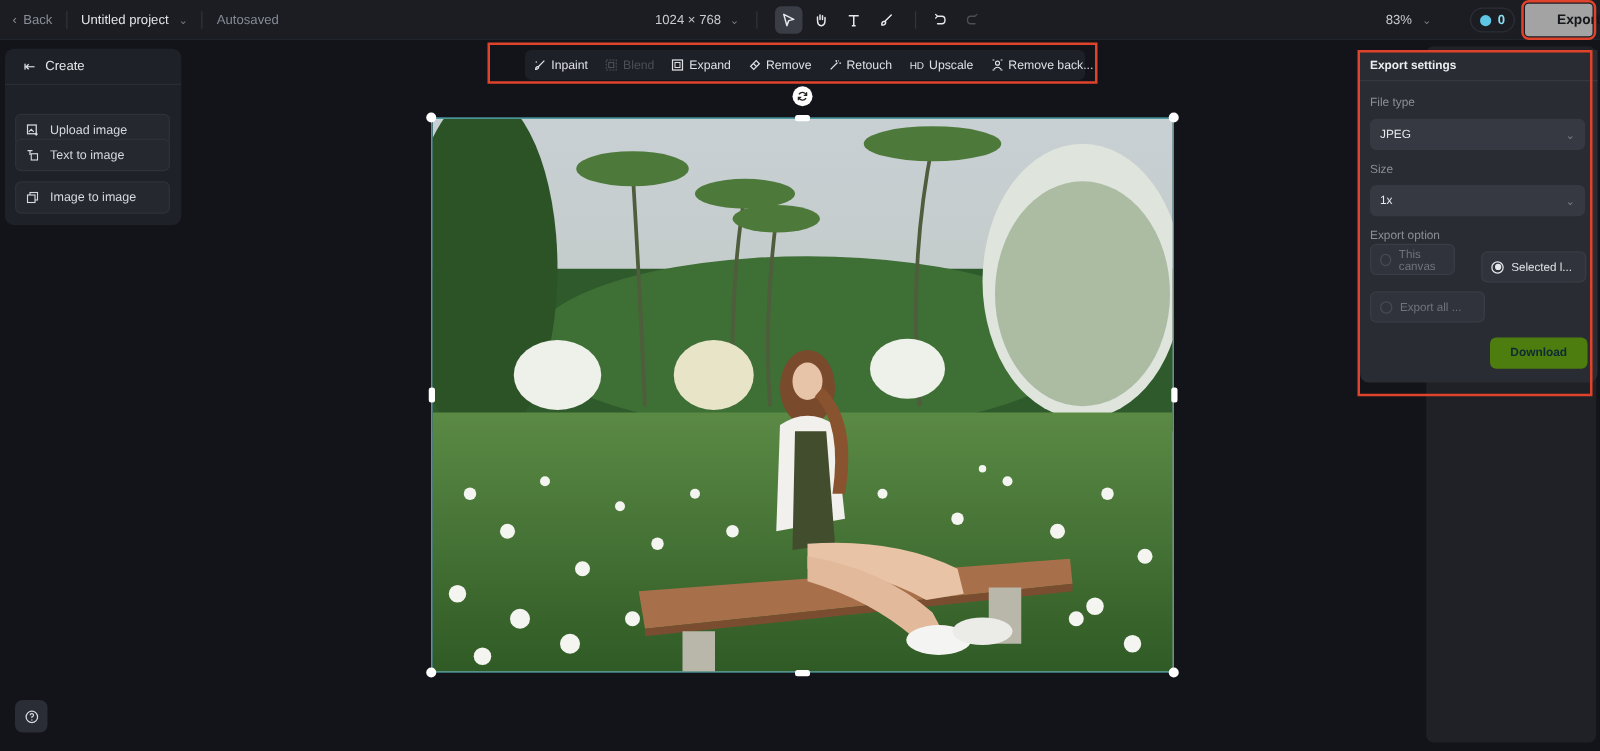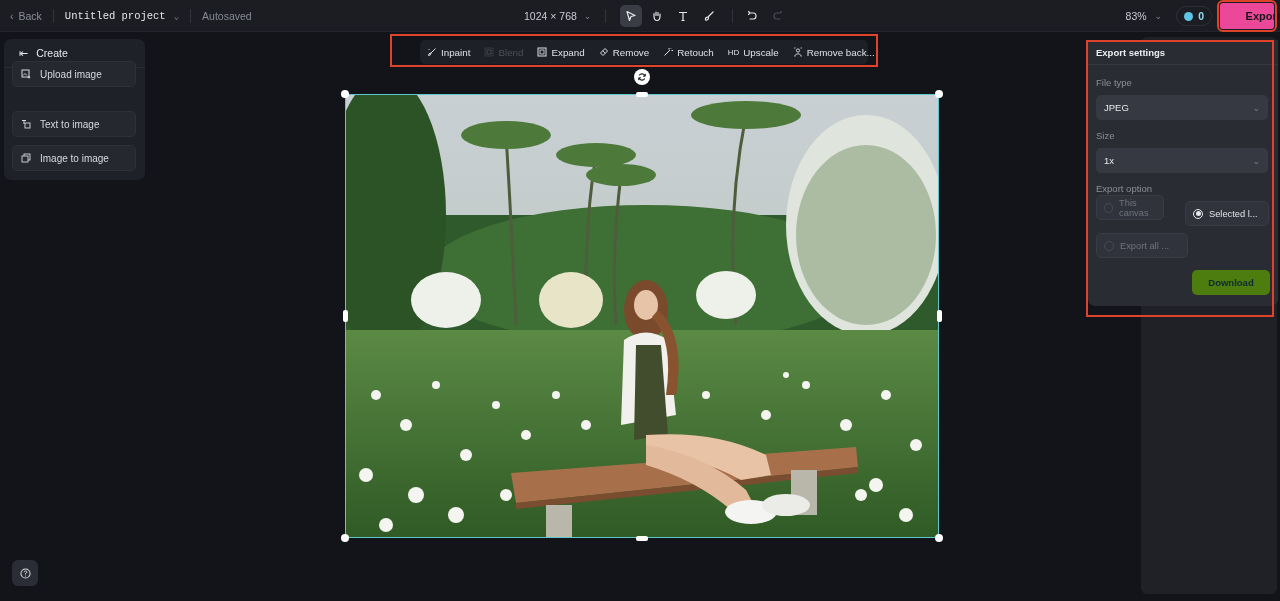--- a/index.html
+++ b/index.html
@@ -1,33 +1,33 @@
 <!DOCTYPE html>
 <html><head>
 <meta charset="utf-8">
 <style>
   * { box-sizing: border-box; margin: 0; padding: 0; }
   html, body { width: 1280px; height: 601px; overflow: hidden; background: #131419; font-family: "Liberation Sans", sans-serif; color: #e6e8ec; }
   .topbar { position: absolute; left: 0; top: 0; width: 1280px; height: 32px; background: #1b1d23; border-bottom: 1px solid #23252c; }
   .tb-left { position: absolute; left: 10px; top: 0; height: 32px; display: flex; align-items: center; font-size: 10.5px; }
   .back { color: #8b8f98; display: flex; align-items: center; gap: 5px; cursor: pointer; }
   .sep { width: 1px; height: 14px; background: #30333a; margin: 0 11px; }
-  .proj { color: #e2e4e8; display: flex; align-items: center; gap: 8px; cursor: pointer; font-family: Liberation Mono, monospace; }
+  .proj { color: #e2e4e8; display: flex; align-items: center; gap: 8px; cursor: pointer; }
   .chev { color: #7c808a; font-size: 9px; }
   .autosaved { color: #858a94; }
   .tb-center { position: absolute; left: 524px; top: 0; height: 32px; display: flex; align-items: center; font-size: 10.5px; }
   .dims { color: #c8cbd1; display: flex; align-items: center; gap: 7px; cursor: pointer; }
   .tool { width: 22px; height: 22px; display: flex; align-items: center; justify-content: center; border-radius: 5px; margin-right: 4px; cursor: pointer; }
   .tool.active { background: #3a3d46; }
   .tool svg { width: 12px; height: 12px; }
   .tb-right { position: absolute; right: 0; top: 0; height: 32px; display: flex; align-items: center; font-size: 10.5px; }
-  .zoom { color: #c8cbd1; display: flex; align-items: center; gap: 8px; margin-right: 14px; cursor: pointer; }
+  .zoom { color: #c8cbd1; display: flex; align-items: center; gap: 8px; margin-right: 31px; cursor: pointer; }
   .credits { height: 20px; padding: 0 7px; border: 1px solid #2c2f36; border-radius: 10px; display: flex; align-items: center; gap: 5px; color: #8fdcf0; font-weight: bold; margin-right: 8px; }
   .credit-dot { width: 9px; height: 9px; border-radius: 50%; background: #5ec5e4; }
-  .export-btn { height: 26px; width: 54px; margin-right: 6px; background: #ec4899; color: #14161a; font-weight: bold; font-size: 11px; border-radius: 3px; display: flex; align-items: center; justify-content: center; cursor: pointer; outline: 2px solid #e0432b; outline-offset: 1px; padding-left: 32px; }
+  .export-btn { height: 26px; width: 54px; margin-right: 6px; background: #a3a3a3; color: #14161a; font-weight: bold; font-size: 11px; border-radius: 3px; display: flex; align-items: center; justify-content: center; cursor: pointer; outline: 2px solid #e0432b; outline-offset: 1px; padding-left: 32px; }
 
   .create-panel { position: absolute; left: 4px; top: 39px; width: 141px; height: 141px; background: #1f2128; border-radius: 7px; }
   .create-head { height: 29px; display: flex; align-items: center; padding-left: 15px; gap: 8px; font-size: 10.5px; color: #e6e8ec; border-bottom: 1px solid #2a2c33; cursor: pointer; }
   .create-item { position: absolute; left: 8px; width: 124px; height: 26px; background: #262830; border: 1px solid #2f3139; border-radius: 5px; display: flex; align-items: center; gap: 9px; padding-left: 8px; font-size: 10px; color: #d6d9de; cursor: pointer; }
   .create-item svg { width: 10px; height: 10px; }
   .help-btn { position: absolute; left: 12px; top: 560px; width: 26px; height: 26px; background: #2a2d35; border-radius: 6px; display: flex; align-items: center; justify-content: center; cursor: pointer; }
 
   .edit-toolbar-wrap { position: absolute; left: 390px; top: 34px; width: 488px; height: 33px; border: 2px solid #e0432b; }
   .edit-toolbar { position: absolute; left: 28px; top: 4px; width: 448px; height: 24px; background: #1e2027; border-radius: 5px; display: flex; align-items: center; padding-left: 7px; gap: 14px; font-size: 9.8px; color: #dfe1e5; }
   .et-item { display: flex; align-items: center; gap: 4px; cursor: pointer; white-space: nowrap; }
@@ -122,21 +122,21 @@
     </div>
     <div class="export-btn">Export</div>
   </div>
 </div>
 
 <div class="create-panel">
   <div class="create-head">
     <span style="font-size:11px">⇤</span>
     <span>Create</span>
   </div>
-  <div class="create-item" style="top:22px">
+  <div class="create-item" style="top:52px">
     <svg viewBox="0 0 10 10">
         <rect x="1" y="1" width="7" height="7" fill="none" stroke="#d6d9de" stroke-width="1"></rect>
         <path d="M2 6.5 L4 4.5 L6 6.5 M8 7 V9.5 M6.8 8.3 H9.2" fill="none" stroke="#d6d9de" stroke-width="0.9"></path>
       </svg>
     <span>Upload image</span>
   </div>
   <div class="create-item" style="top:72px">
     <svg viewBox="0 0 10 10">
         <path d="M1 1.5 H5 M3 1.5 V5" stroke="#d6d9de" stroke-width="1"></path>
         <rect x="4" y="4" width="5" height="5" fill="none" stroke="#d6d9de" stroke-width="0.9"></rect>

